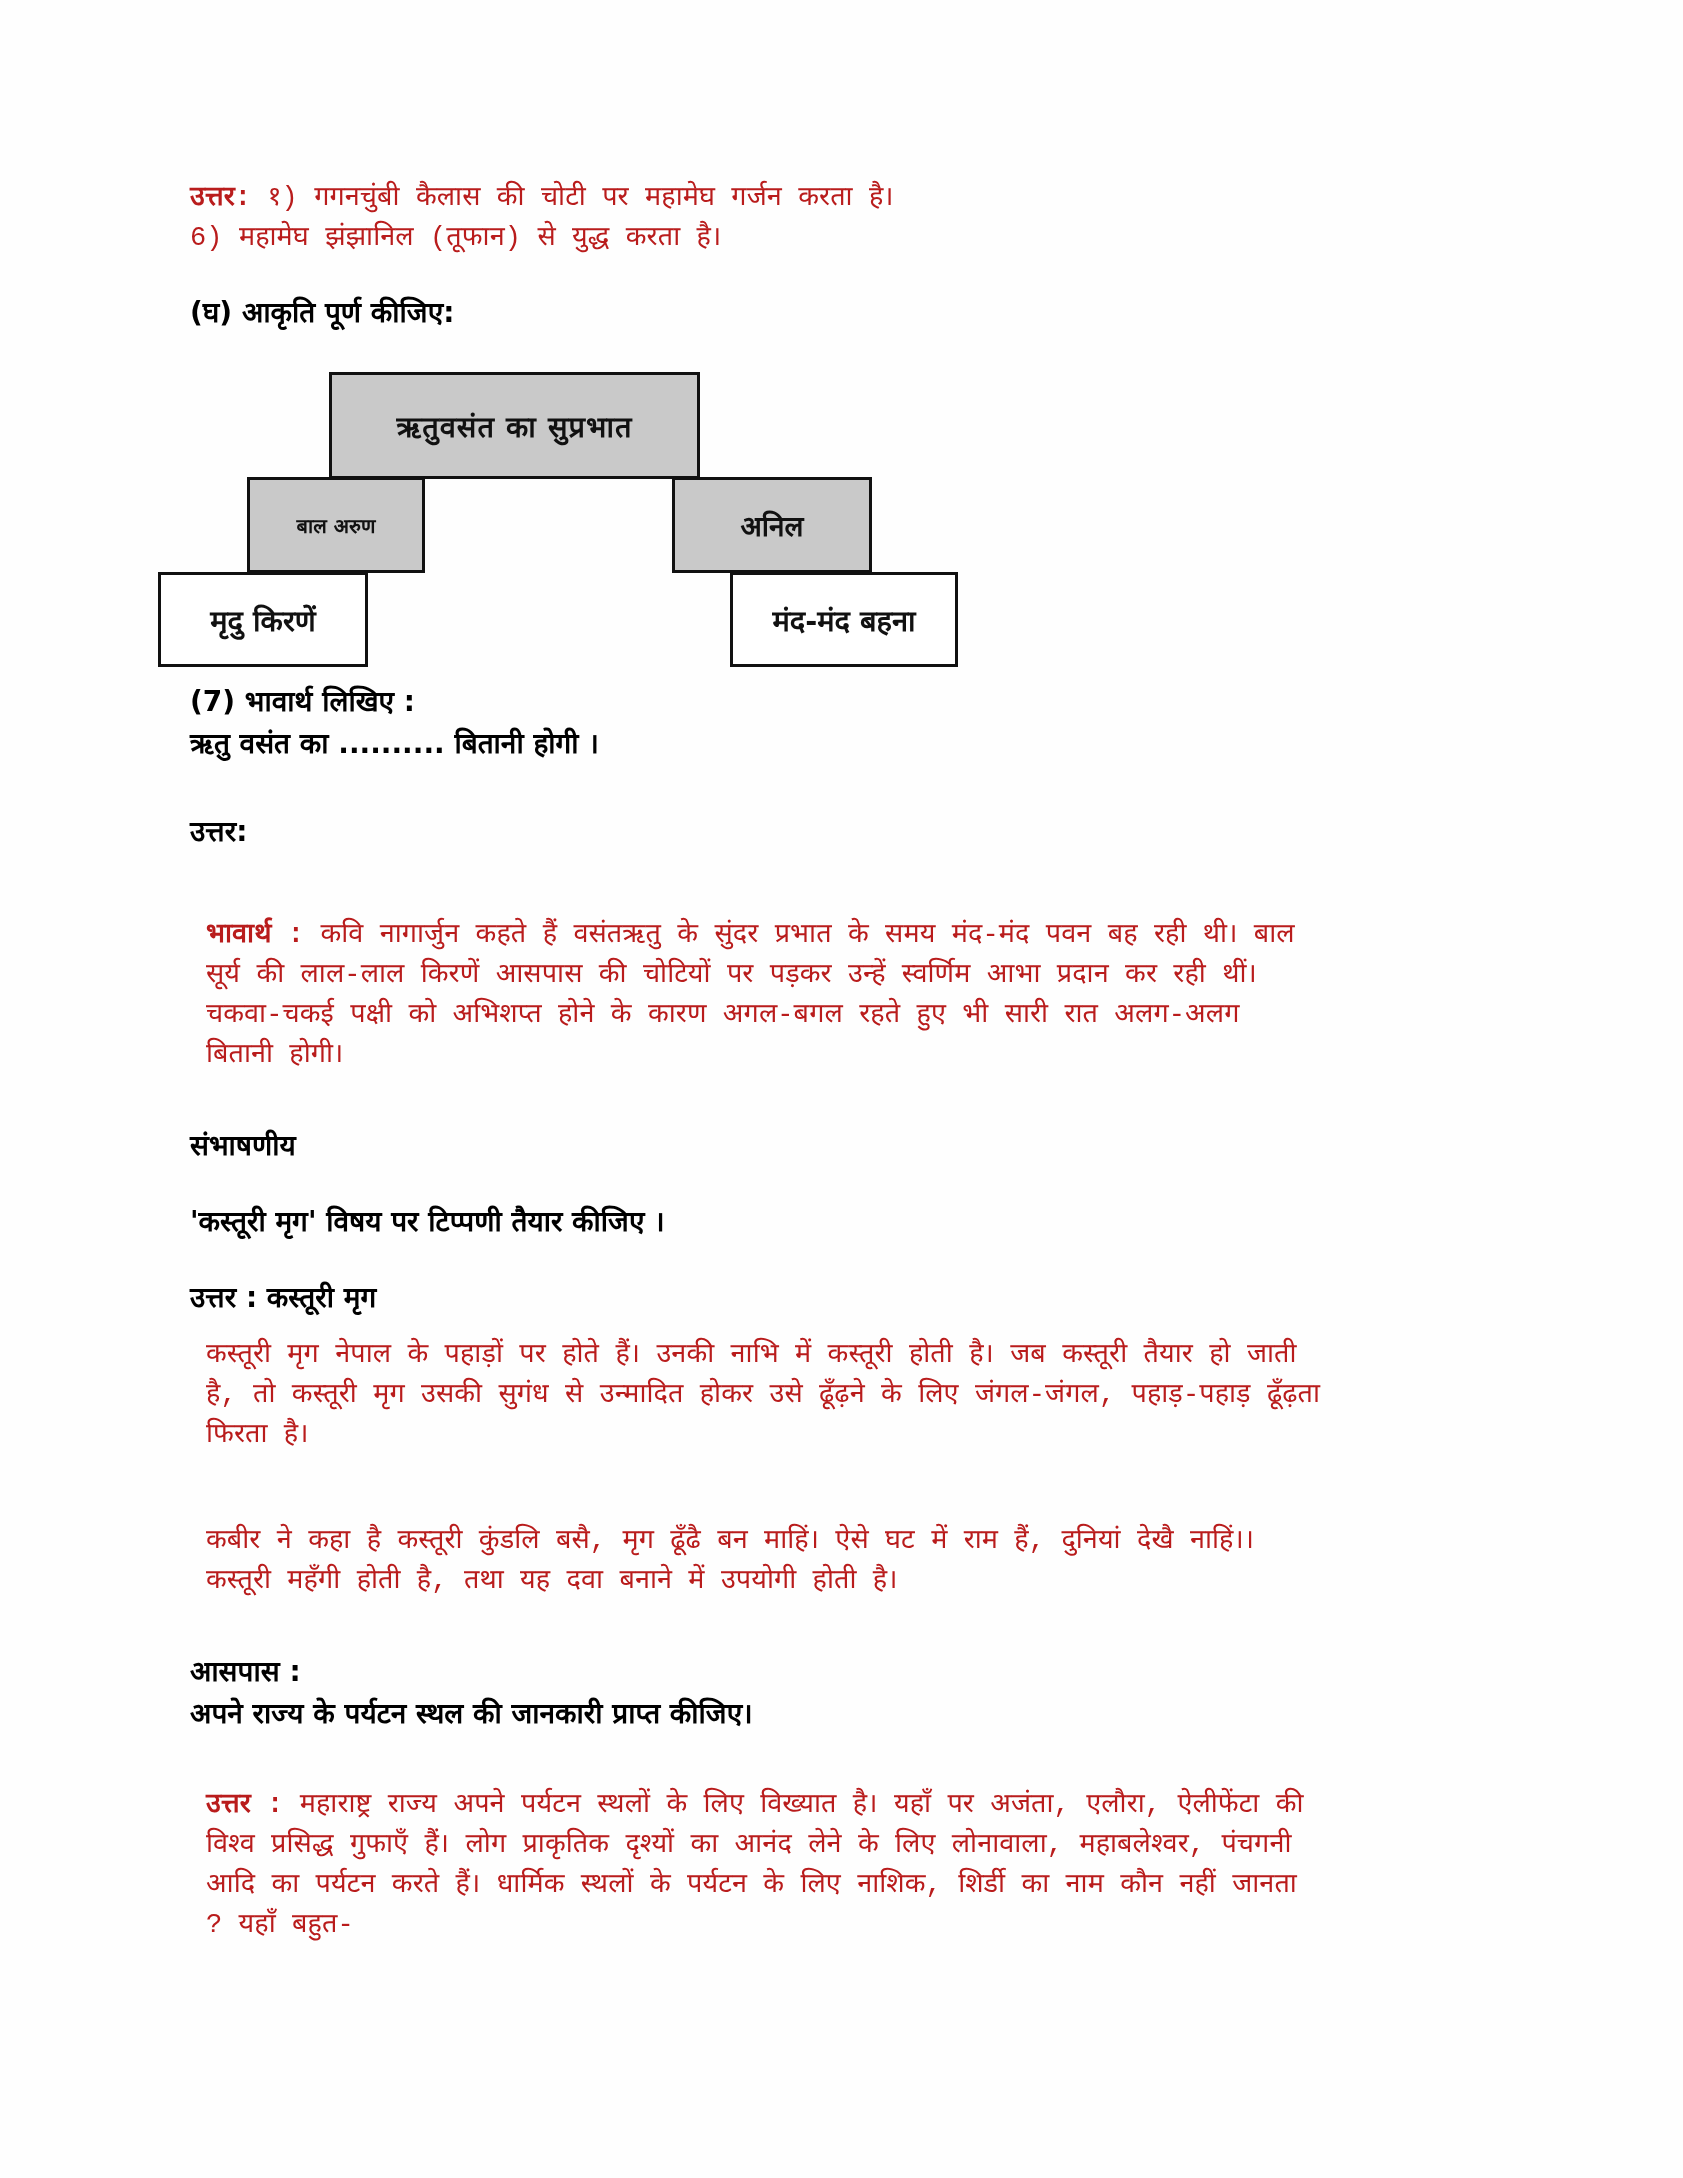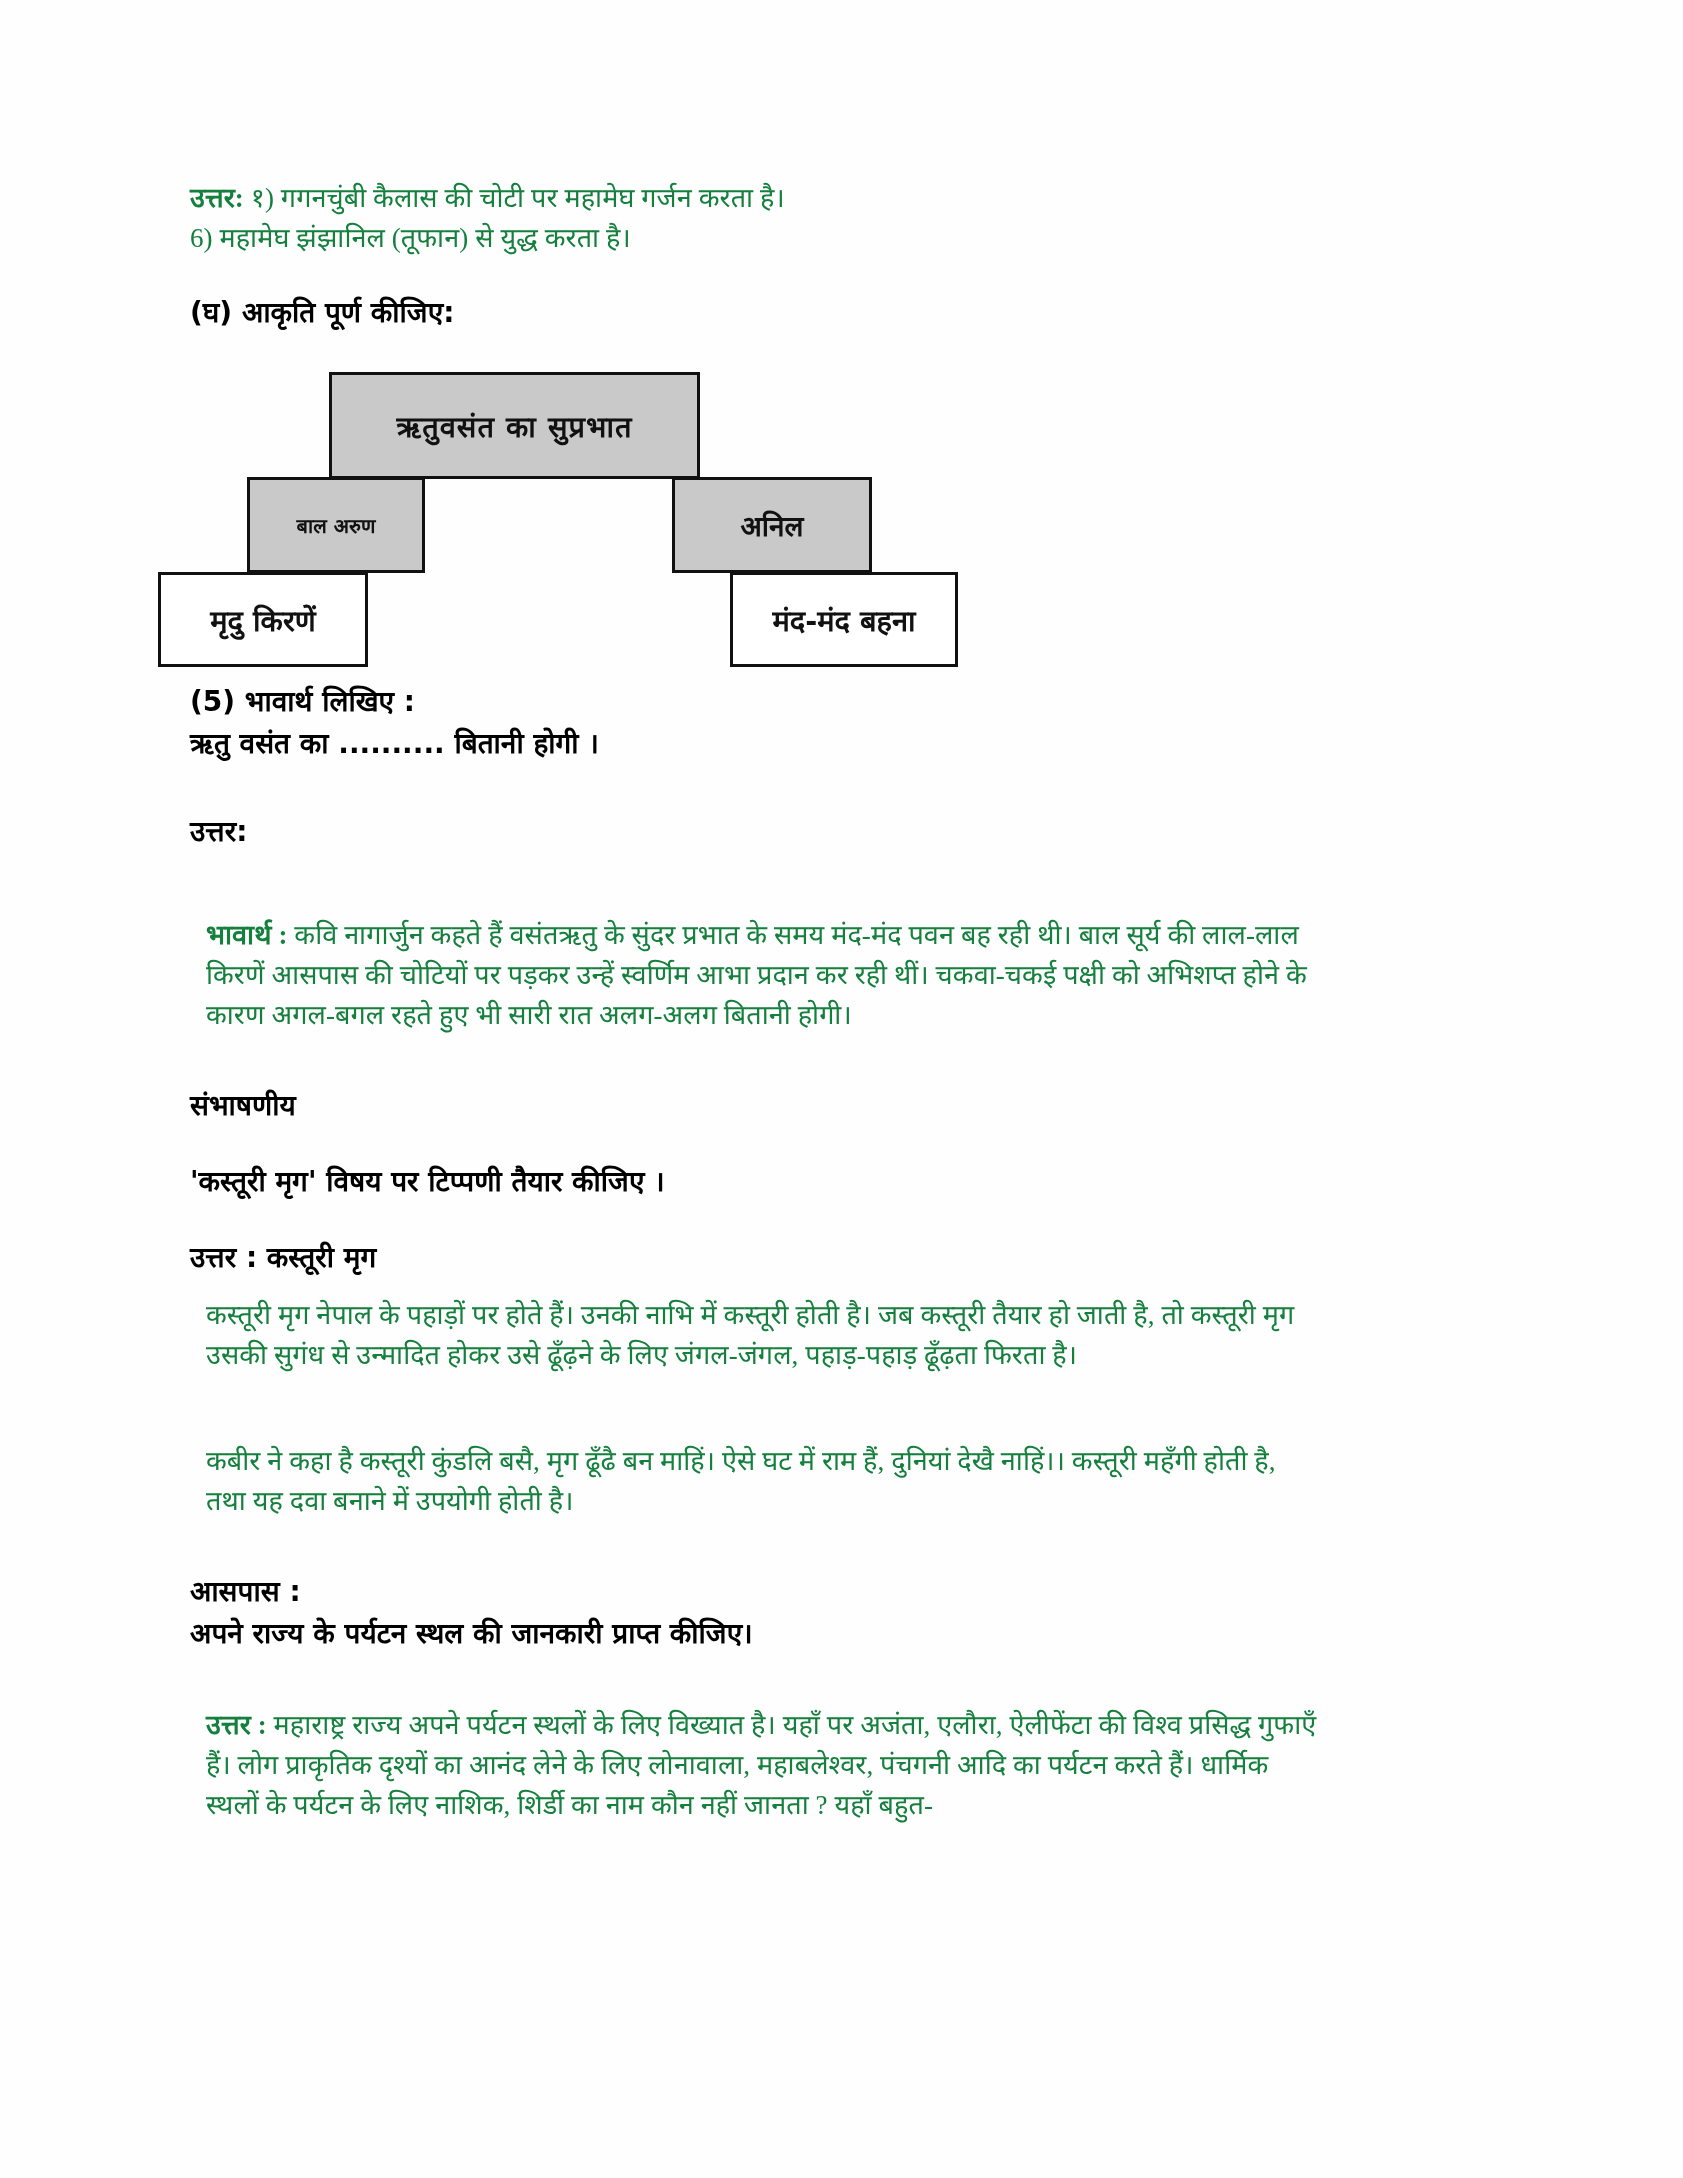--- a/index.html
+++ b/index.html
@@ -25,22 +25,22 @@
   .content {
     position: absolute;
     left: 190px;
     top: 178px;
     width: 1148px;
   }
   .line, .para {
     font-size: 27px;
     line-height: 40px;
     letter-spacing: 0.1px;
-    color: #15803d;
-    font-family: Liberation Serif, serif;
+    color: #b91c1c;
+    font-family: Liberation Mono, monospace;
   }
   .para {
     text-align: left;
     margin: 16px;
   }
   .bold {
     font-weight: bold;
   }
   .gap-md { height: 34px; }
   .gap-lg { height: 46px; }
@@ -112,21 +112,21 @@
         <span>मृदु  किरणें</span>
       </div>
 
       <div class="dbox plain" style="left:540px; top:212px; width:228px; height:95px; font-size:29px;">
         <span>मंद-मंद  बहना</span>
       </div>
     </div>
 
     <div class="gap-md"></div>
 
-    <div class="heading">(5) भावार्थ लिखिए :</div>
+    <div class="heading">(7) भावार्थ लिखिए :</div>
     <div class="heading">ऋतु वसंत का .......... बितानी होगी ।</div>
 
     <div class="gap-lg"></div>
 
     <div class="heading">उत्तर:</div>
 
     <div class="gap-lg"></div>
 
     <p class="para">
       <span class="bold">भावार्थ :</span><span> कवि नागार्जुन कहते हैं वसंतऋतु के सुंदर प्रभात के समय मंद-मंद पवन बह रही थी। बाल सूर्य की लाल-लाल किरणें आसपास की चोटियों पर पड़कर उन्हें स्वर्णिम आभा प्रदान कर रही थीं। चकवा-चकई पक्षी को अभिशप्त होने के कारण अगल-बगल रहते हुए भी सारी रात अलग-अलग बितानी होगी।</span>

